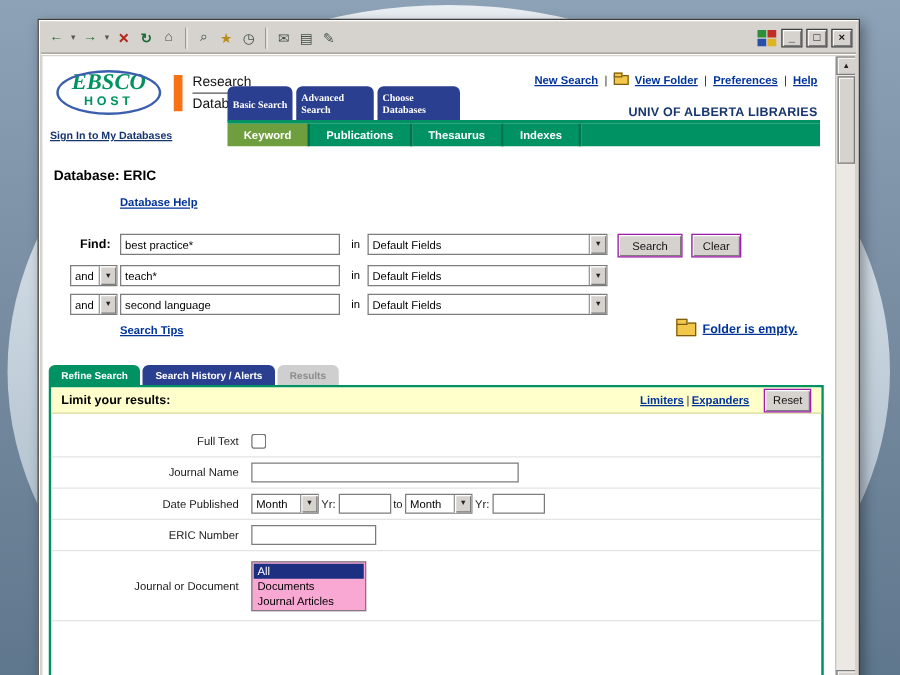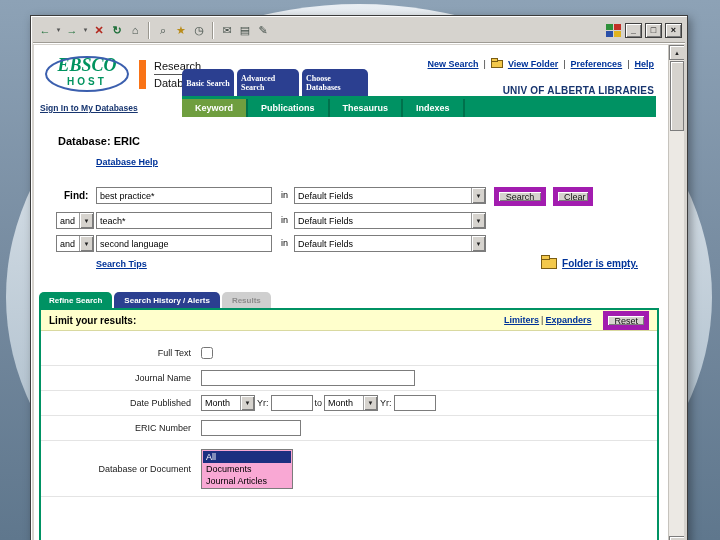--- a/index.html
+++ b/index.html
@@ -77,38 +77,38 @@
   .db-tab.t1 { width:52px; } .db-tab.t2 { width:62px; } .db-tab.t3 { width:66px; }
   .green-line { position:absolute; left:148px; right:12px; top:51px; height:3px; background:#009263; }
   .navbar { position:absolute; left:0; right:12px; top:54px; height:18px; display:flex; }
   .signin-area { width:148px; background:#fff; display:flex; align-items:center; padding-left:6px; }
   .signin-area a { font-size:8.5px; font-weight:bold; color:#17356f; text-decoration:underline; cursor:pointer; }
   .nav-item { background:#009263; color:#fff; font-size:9px; font-weight:bold; display:flex; align-items:center;
               padding:0 13px; border-right:2px solid #00714c; cursor:pointer; }
   .nav-item.active { background:#6f9e3f; }
   .nav-fill { flex:1; background:#009263; }
   
-  .db-title { position:absolute; left:24px; top:90px; font-size:11px; font-weight:bold; color:#000; }
+  .db-title { position:absolute; left:9px; top:90px; font-size:11px; font-weight:bold; color:#000; }
   .db-help { position:absolute; left:62px; top:112px; font-size:9px; }
   .frow { position:absolute; left:0; right:0; height:20px; }
   .frow .lbl { position:absolute; font-size:10px; font-weight:bold; color:#000; top:3px; }
   .find-label { left:30px; }
   .in-label { left:247px; font-weight:normal !important; font-size:9px !important; }
   .text-input { height:17px; border:1px solid #7c7c7c; font-size:9px; padding:0 3px; font-family:inherit; background:#fff; }
   .term-input { position:absolute; left:62px; width:176px; }
   .select { height:17px; background:#fff; border:1px solid #7c7c7c; display:flex; align-items:center; cursor:pointer; }
   .select.abs { position:absolute; }
   .sel-text { flex:1; font-size:9px; padding:0 3px; white-space:nowrap; overflow:hidden; color:#000; }
   .sel-arrow { width:14px; align-self:stretch; background:#d6d3ce; border-left:1px solid #9a9a9a;
                box-shadow: inset 1px 1px 0 #fff, inset -1px -1px 0 #7c7c7c;
                display:flex; align-items:center; justify-content:center; }
   .sel-arrow::after { content:"▼"; font-size:6px; color:#222; }
   .op-select { left:22px; width:38px; }
   .field-select { left:260px; width:192px; }
-  .btn3d { height:19px; background:#d6d3ce; border:5px solid #a21caf;
+  .btn3d { height:19px; background:#d6d3ce; border:1px solid #a21caf;
            box-shadow: inset 1px 1px 0 #fff, inset -1px -1px 0 #7c7c7c;
            font-size:9px; color:#111; font-family:inherit; padding:0 6px; cursor:pointer; }
   .btn3d.abs { position:absolute; }
   .search-btn { left:460px; width:52px; }
   .clear-btn { left:519px; width:40px; }
   .tips-link { position:absolute; left:62px; top:214px; font-size:9px; }
   .folder-status { position:absolute; right:30px; top:213px; display:flex; align-items:center; gap:5px; }
   .folder-status a { font-size:10px; }
   .folder-glyph { width:16px; height:11px; background:#f3c84a; border:1px solid #7a5c12; position:relative; }
   .folder-glyph::before { content:""; position:absolute; top:-4px; left:-1px; width:7px; height:3px;
@@ -325,21 +325,21 @@
           </div>
 
           <div class="lim-row">
             <span class="lim-label">ERIC Number</span>
             <span class="lim-field">
               <input class="text-input eric-input" value="" style="">
             </span>
           </div>
 
           <div class="lim-row tall">
-            <span class="lim-label">Database or Document</span>
+            <span class="lim-label">Journal or Document</span>
             <span class="lim-field">
               <span class="listbox">
                 <span class="lb-option selected" style="display:block;">All</span>
                 <span class="lb-option" style="display:block;">Documents</span>
                 <span class="lb-option" style="display:block;">Journal Articles</span>
               </span>
             </span>
           </div>
         </div>
       </div>

